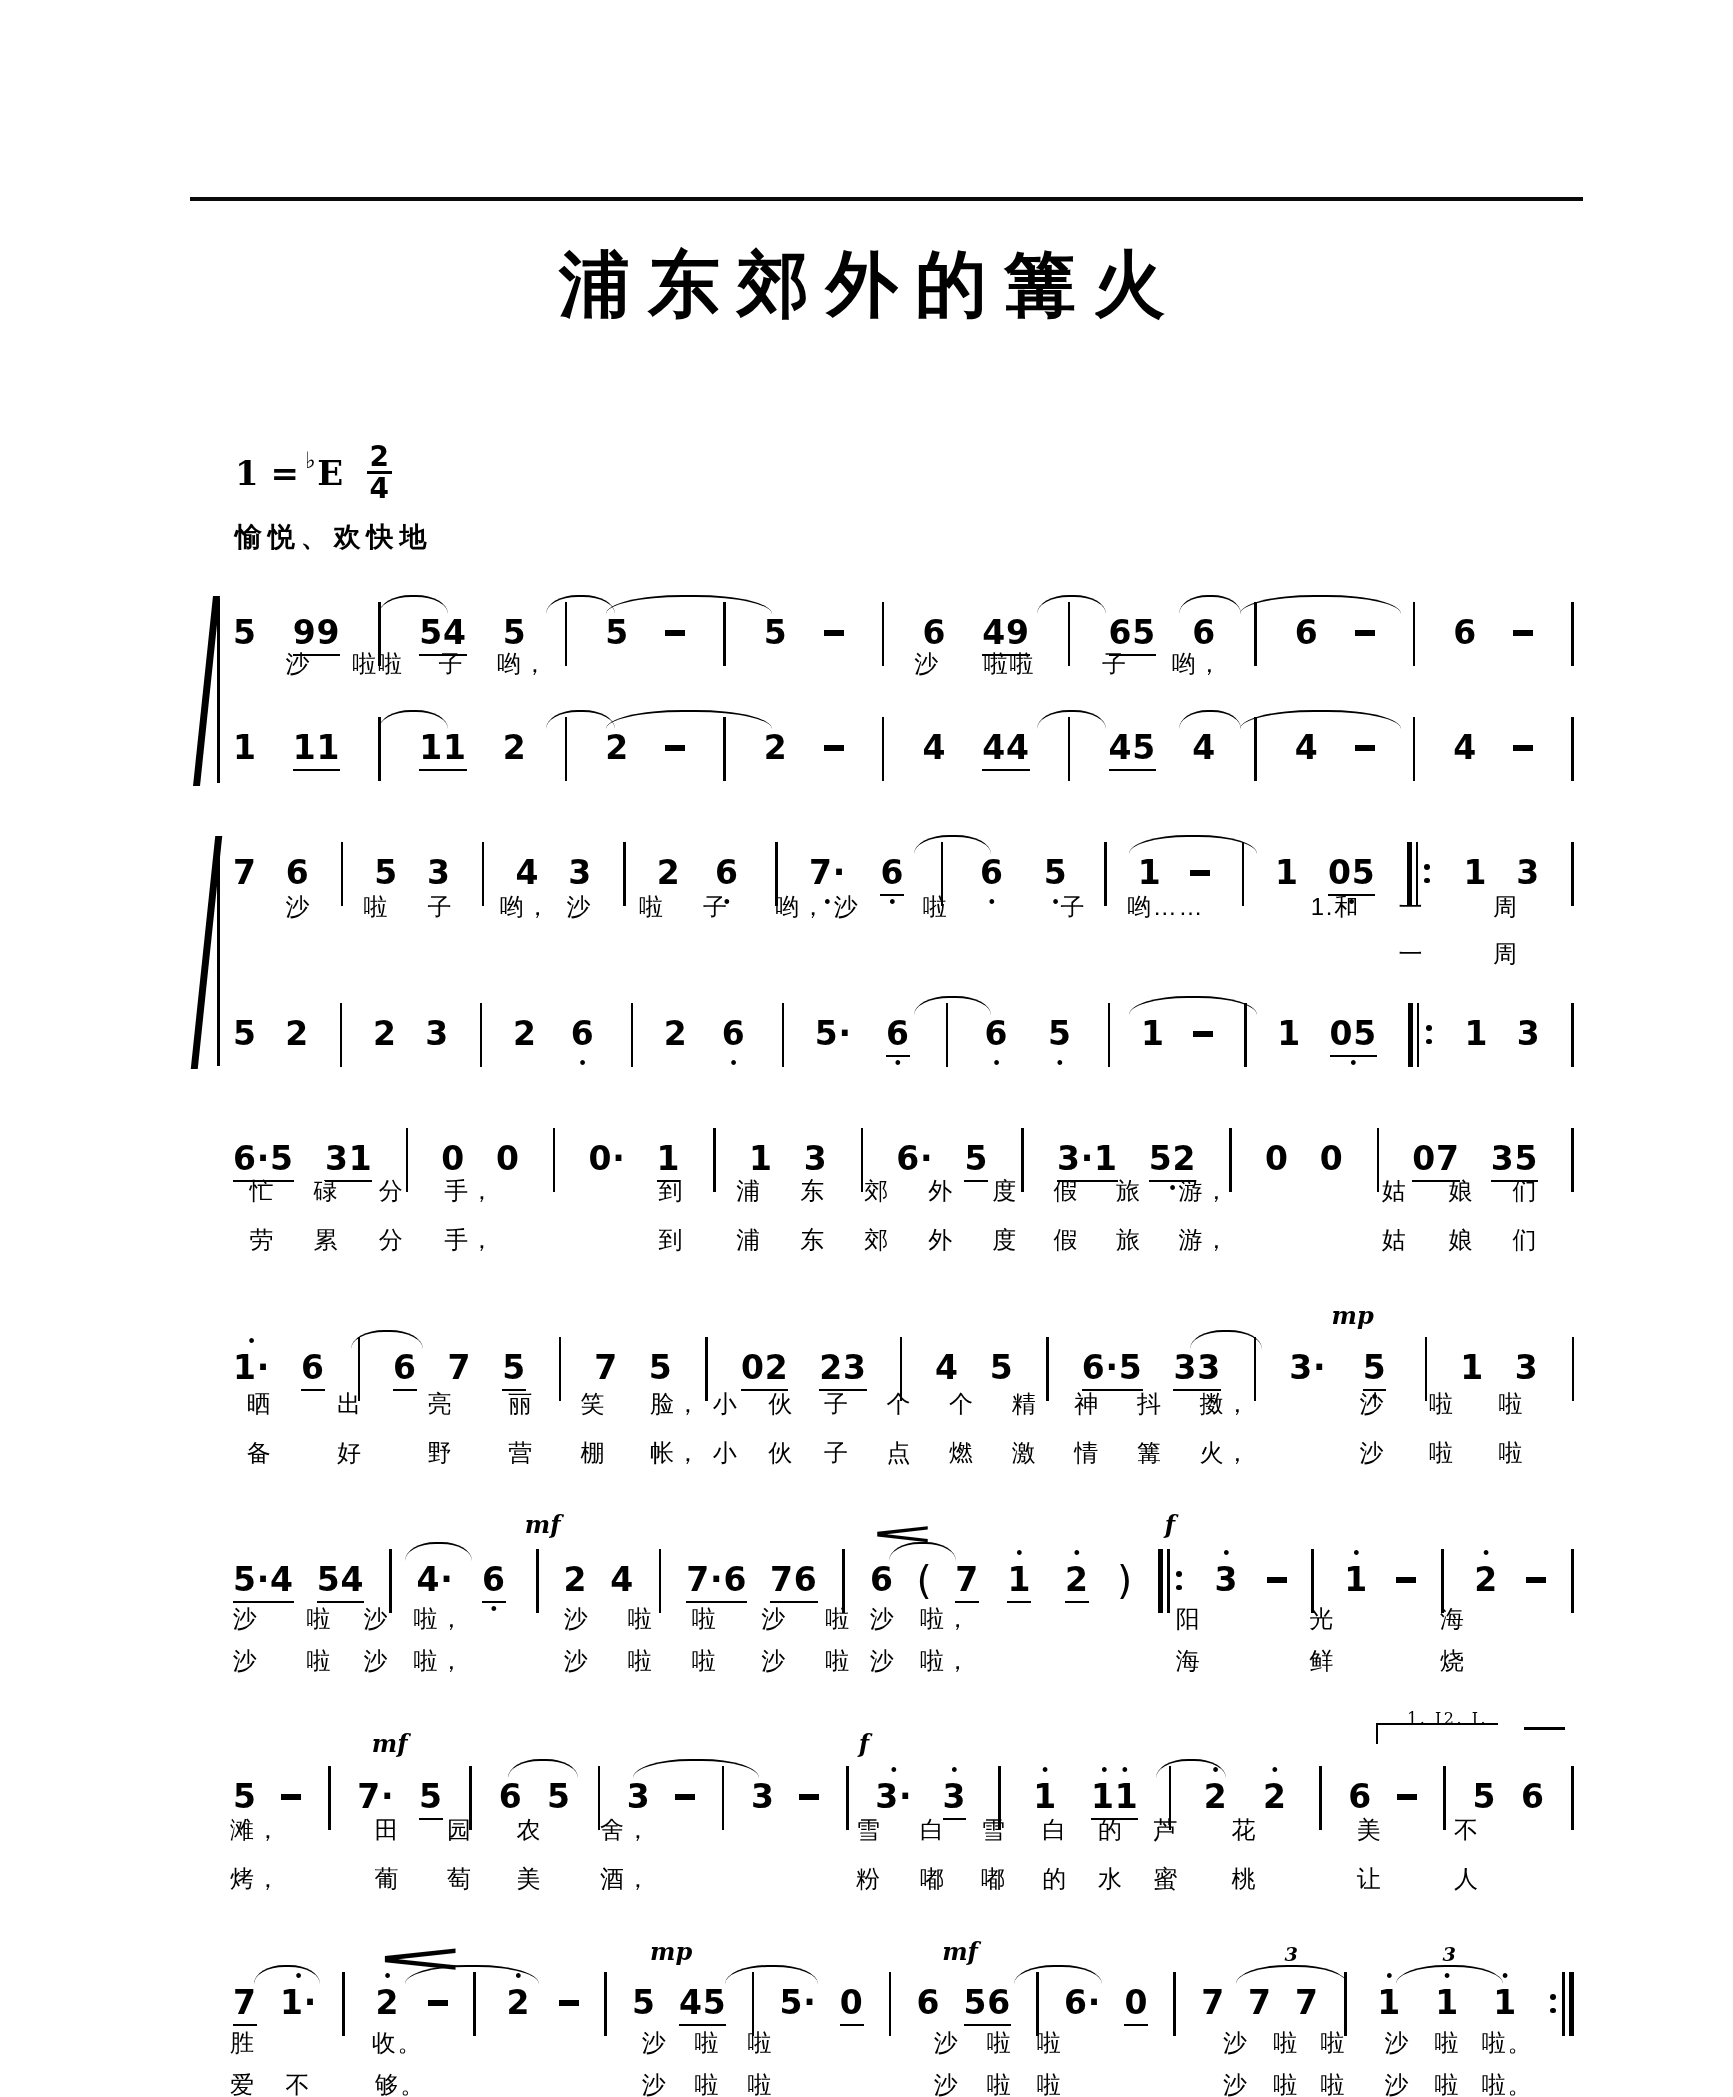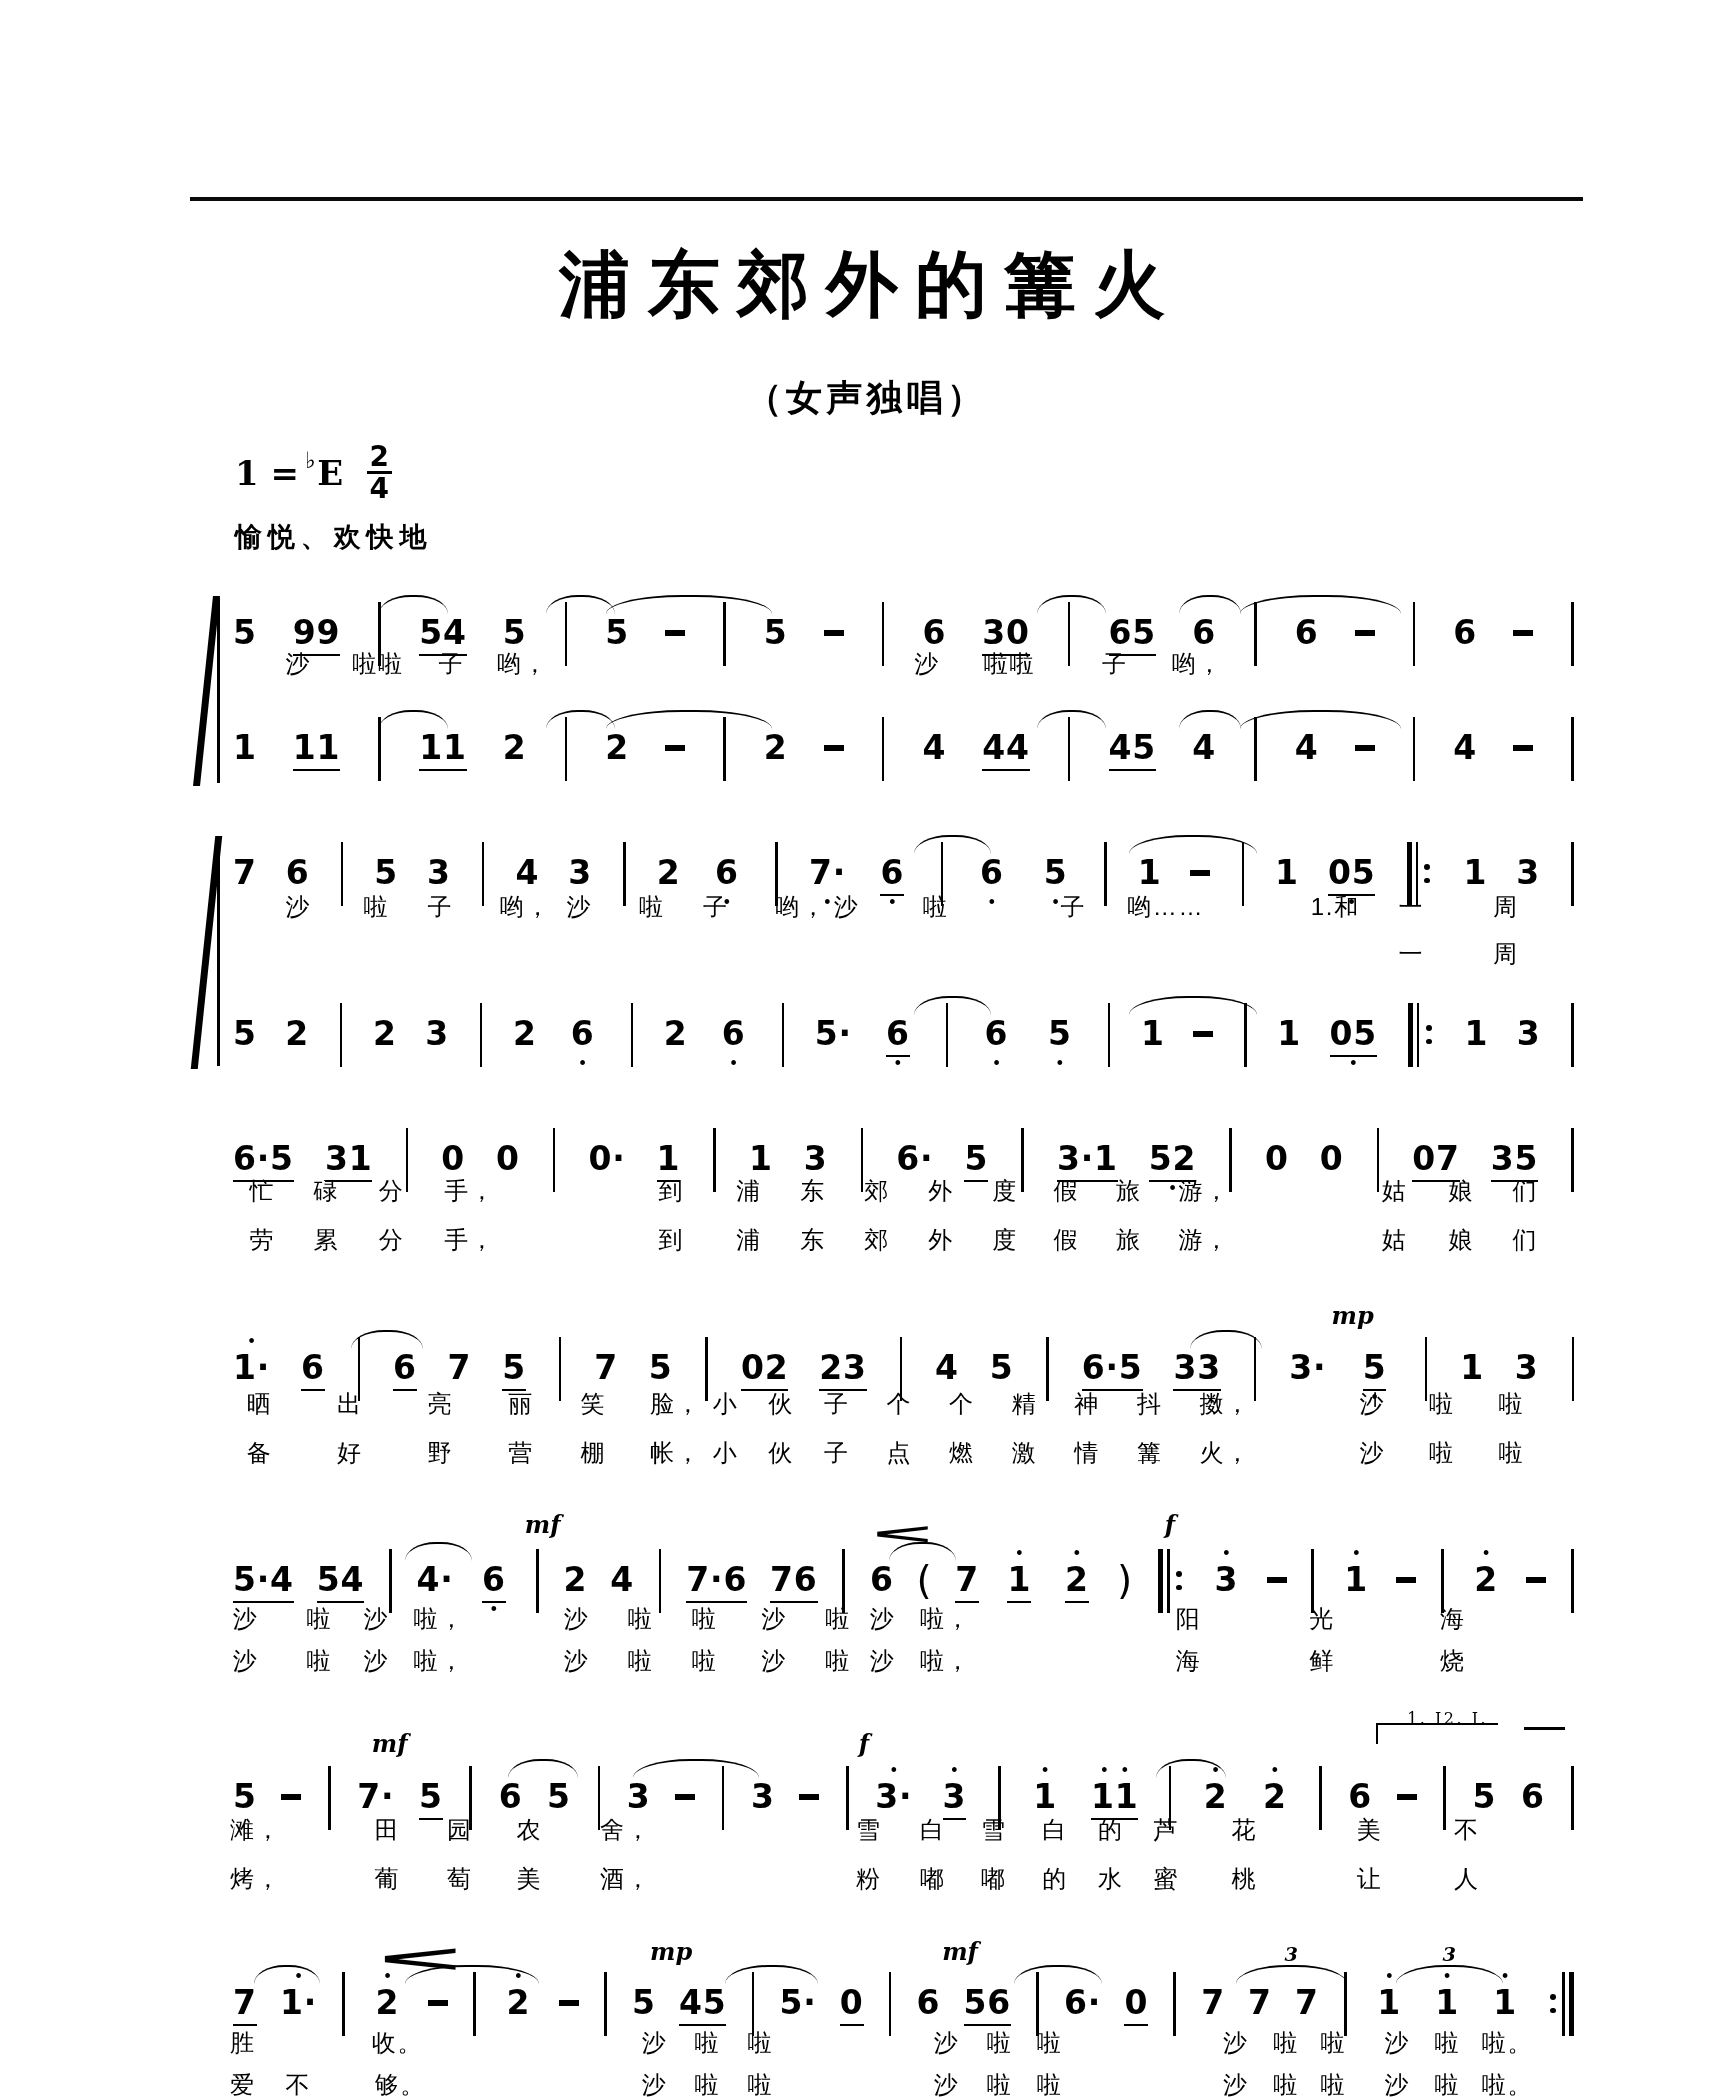--- a/index.html
+++ b/index.html
@@ -56,21 +56,20 @@
   .volta span{display:block;margin-top:-16px;padding-left:29px;
               font-family:"DejaVu Serif",serif;font-size:16px;letter-spacing:2.5px;}
   .vrule{height:2.5px;background:#000;}
 </style>
 </head>
 <body>
 
 <div class="page">
   <div class="rule"></div>
   <div class="title">浦东郊外的篝火</div>
-  <div class="subtitle">（女声独唱）</div>
 
   <div class="keysig">
     <span>1 =</span>
       <sup>♭</sup>
       <span>E</span>
     <span class="timesig">
       <b>2</b>
         <i></i>
         <b>4</b>
     </span>
@@ -154,21 +153,21 @@
             </span>
             <span class="bl"></span>
           </span>
           <span class="tok">
             <span class="ab"></span>
             <span class="tx">6</span>
             <span class="bl"></span>
           </span>
           <span class="tok">
             <span class="ab"></span>
-            <span class="tx u1">30</span>
+            <span class="tx u1">49</span>
             <span class="bl"></span>
           </span>
           <span class="tok">
             <span class="ab"></span>
             <span class="tx">
               <i class="vbar"></i>
             </span>
             <span class="bl"></span>
           </span>
           <span class="tok">

